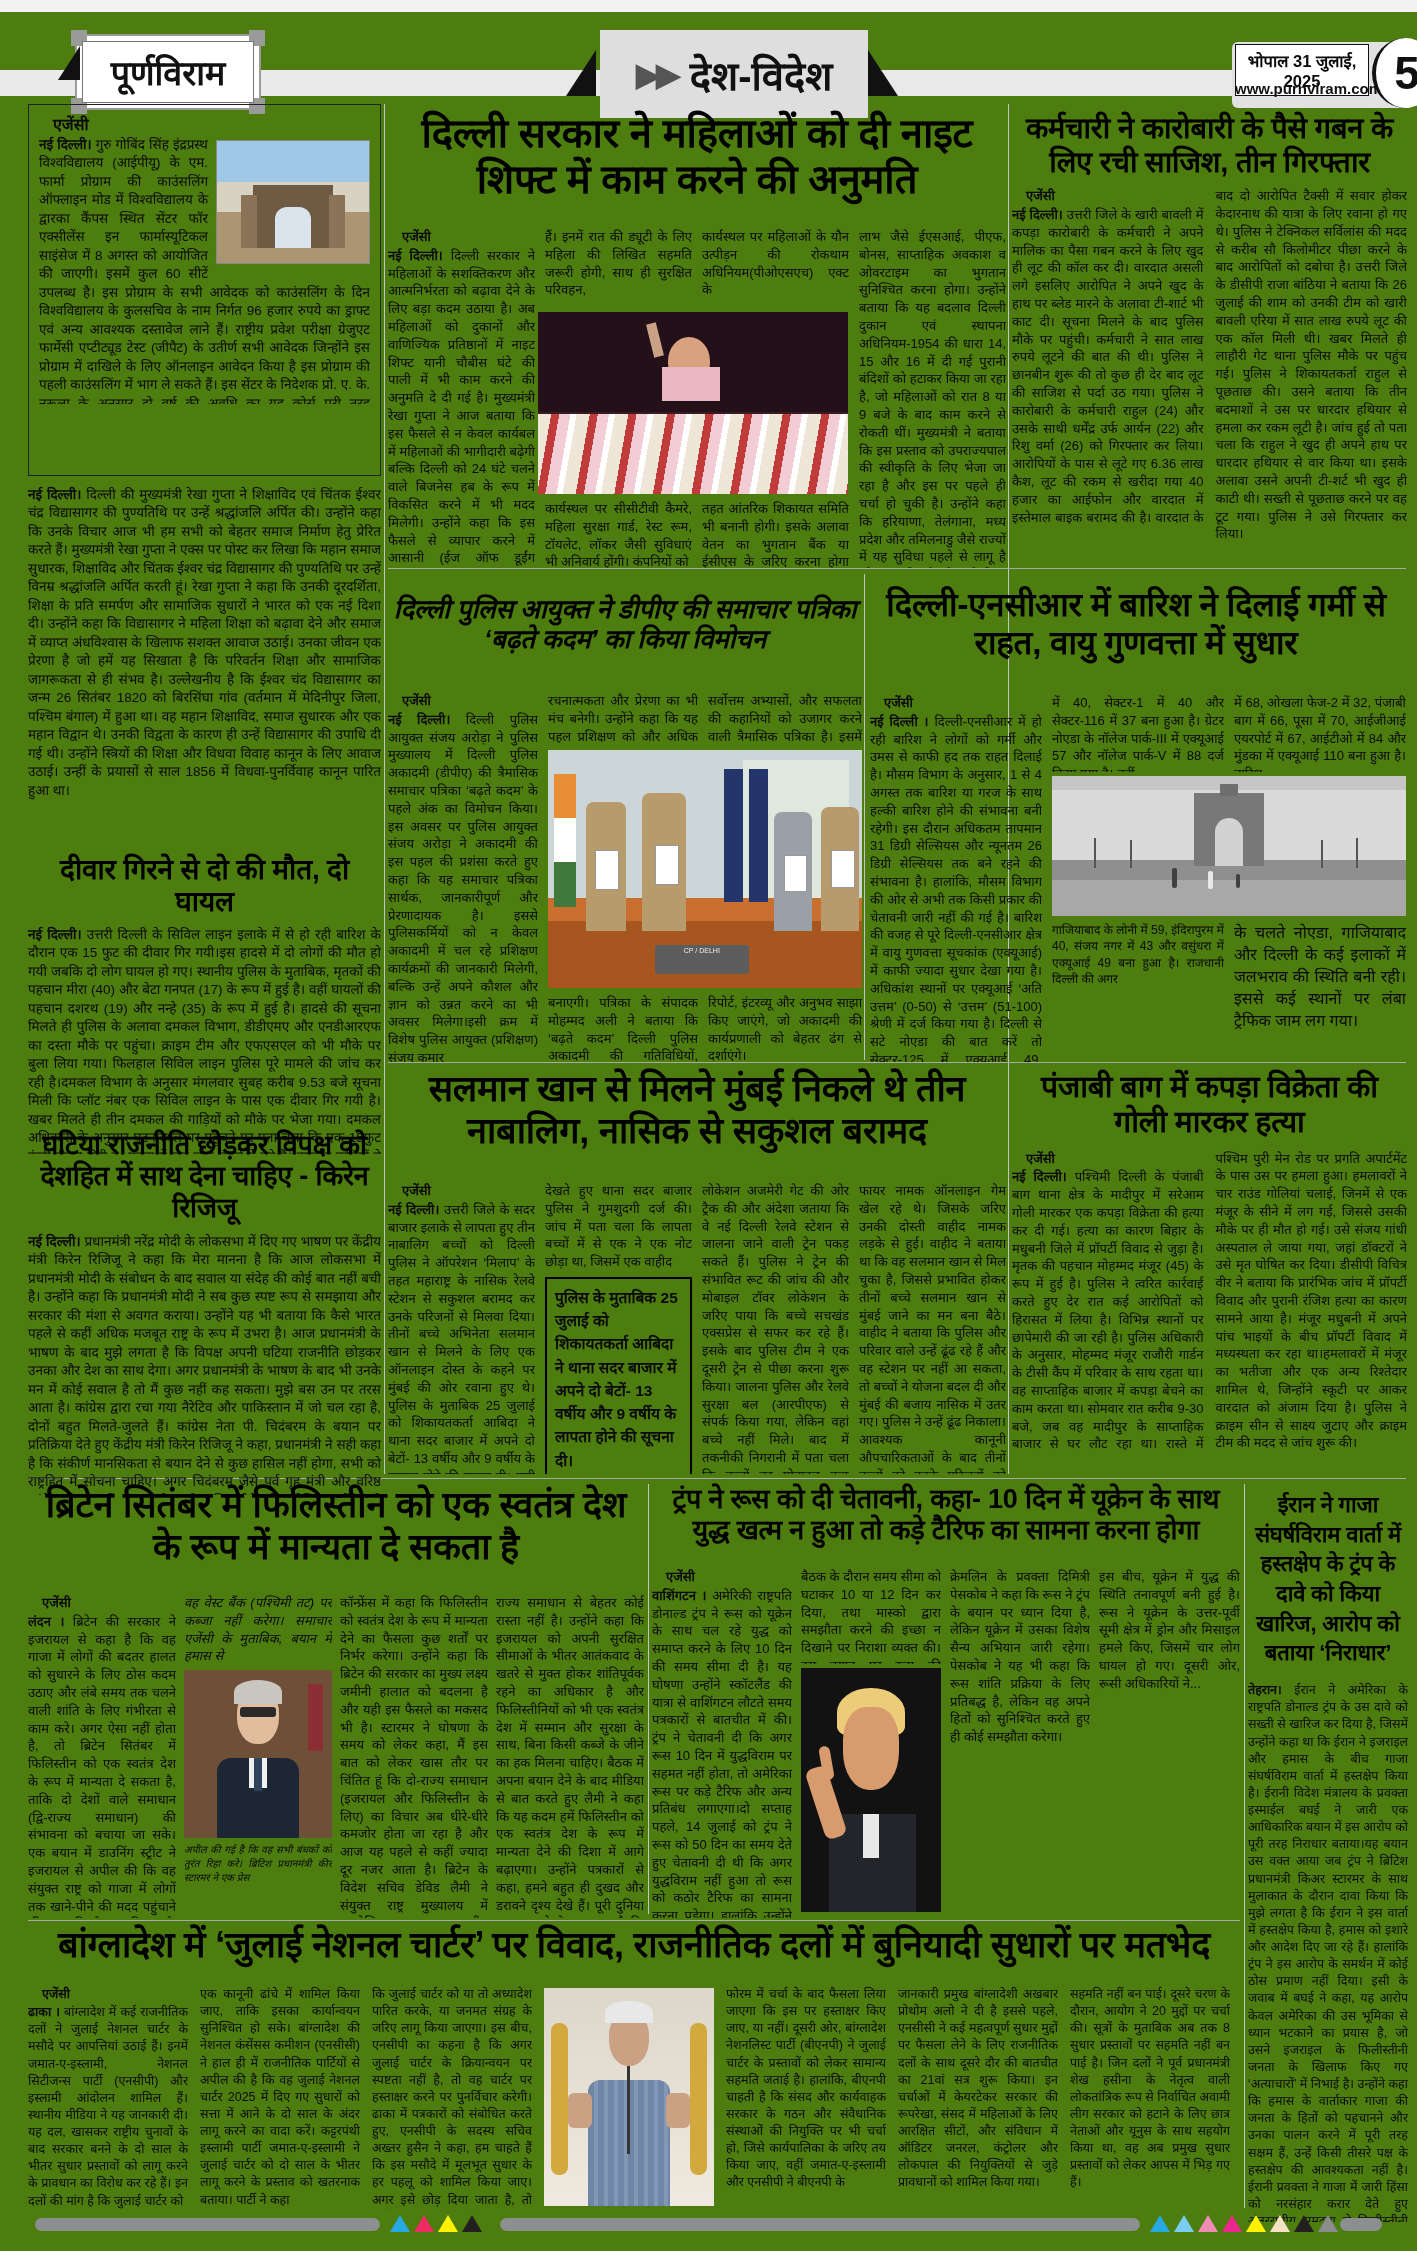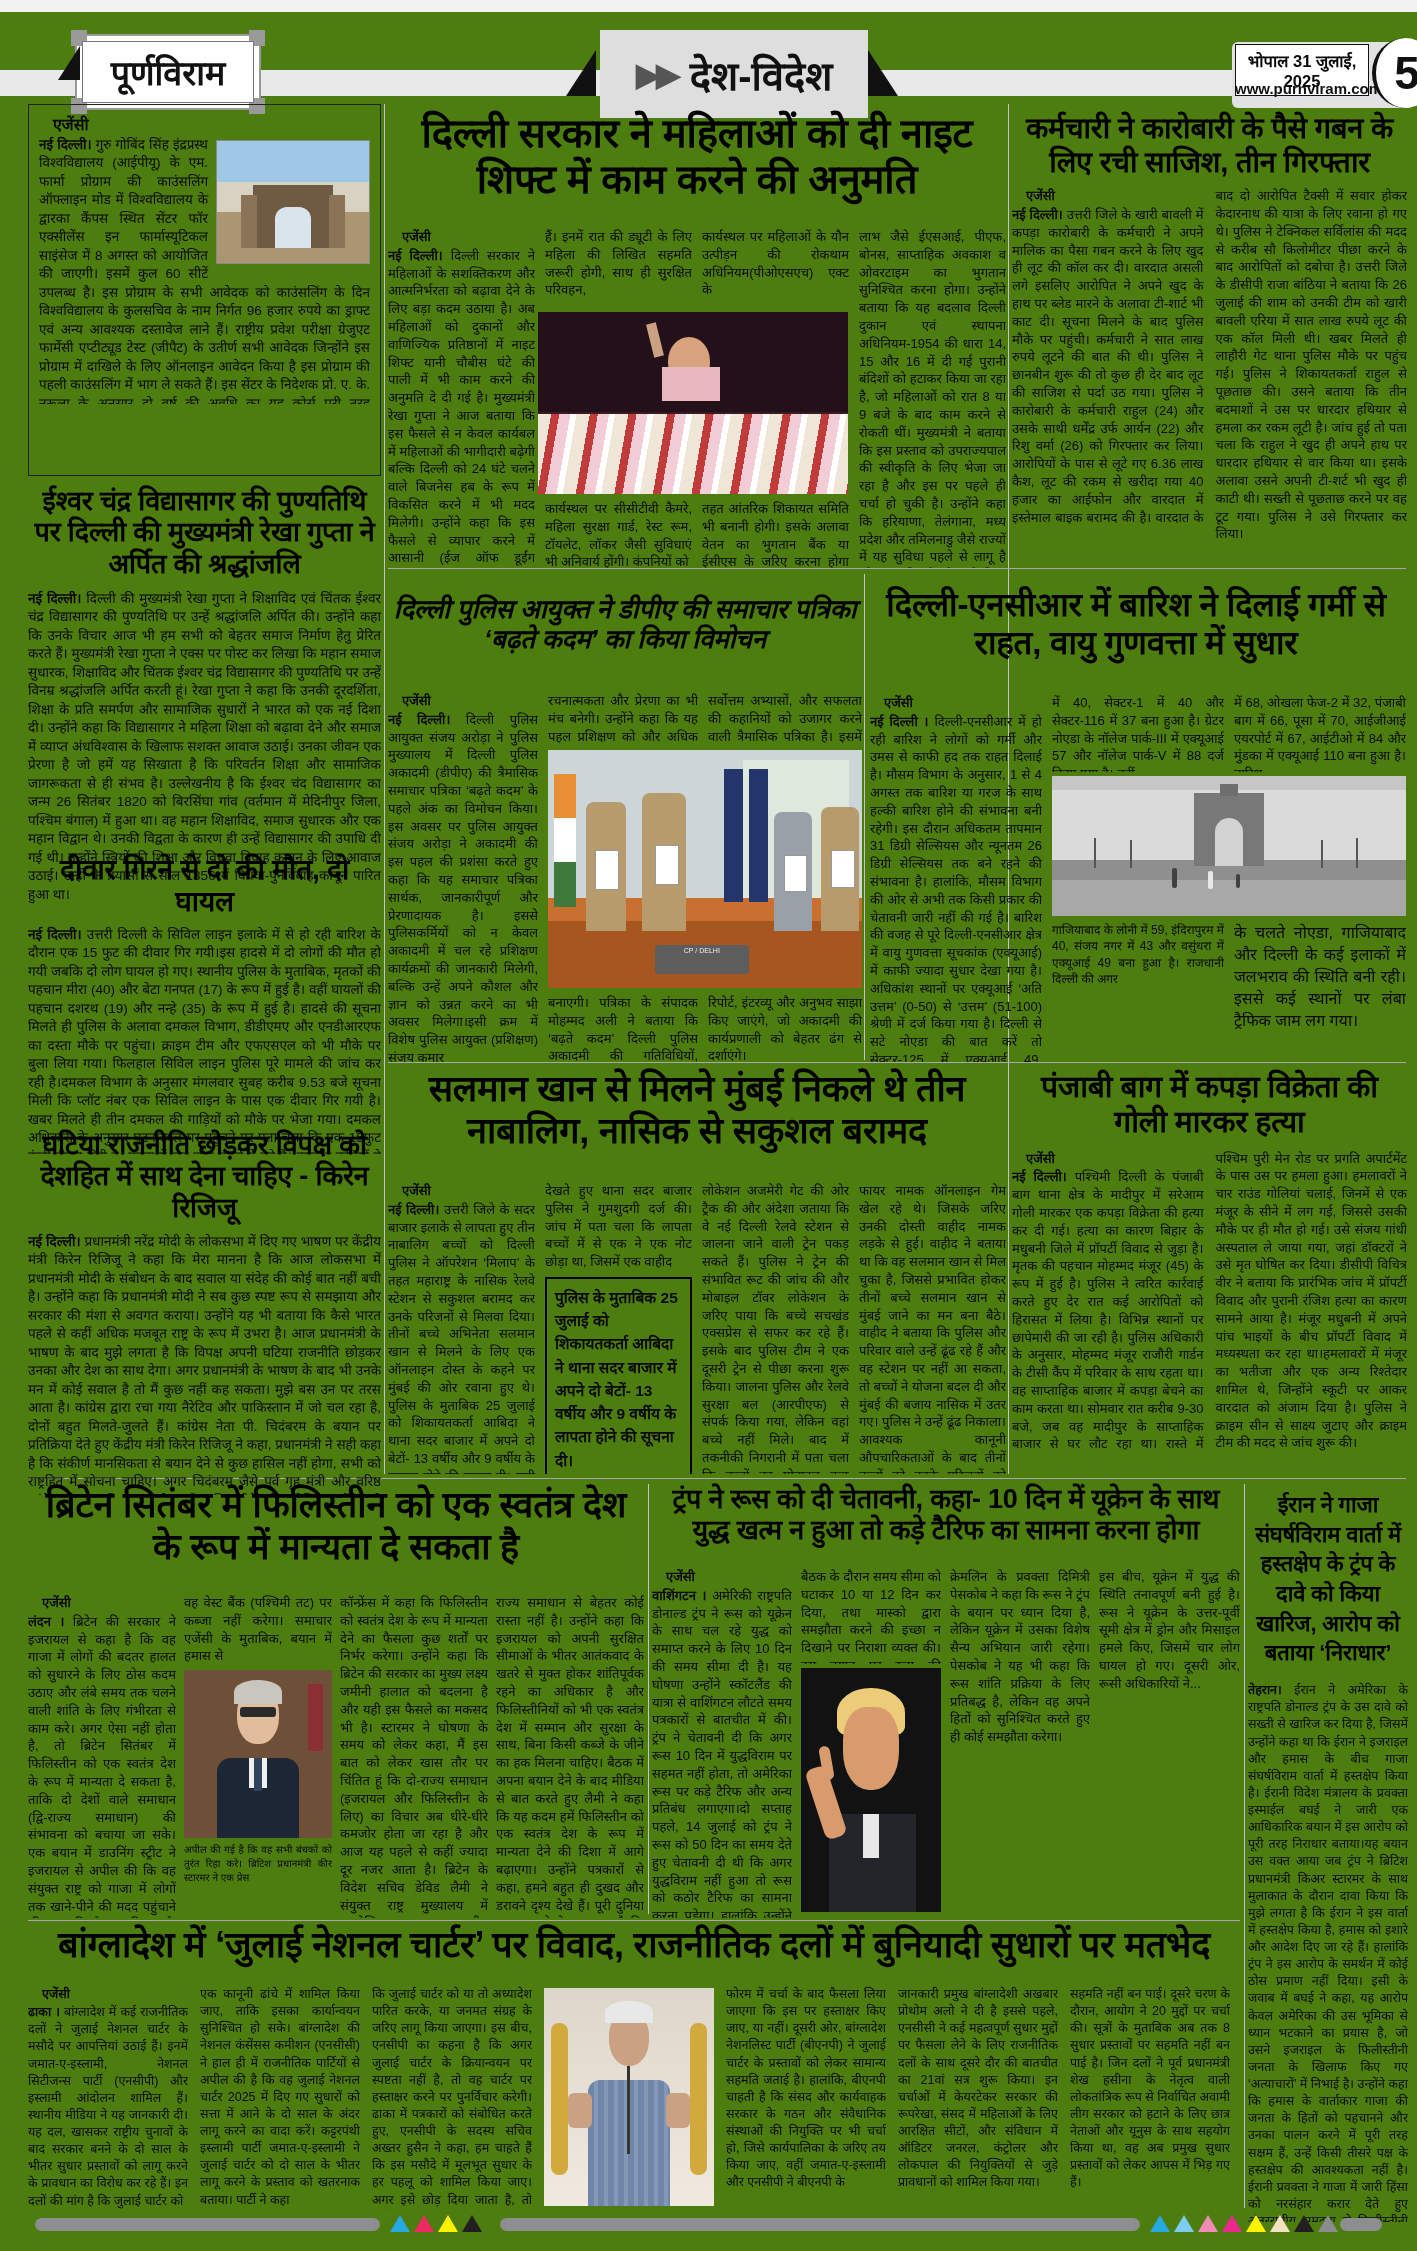--- a/index.html
+++ b/index.html
@@ -98,21 +98,20 @@
         <div style="left:38%;bottom:12%;width:24%;height:34%;background:#d9e4ec;border-radius:12px 12px 0 0;"></div>
         <div style="left:16%;bottom:12%;width:10%;height:44%;background:#8a7356;"></div>
         <div style="left:74%;bottom:12%;width:10%;height:44%;background:#8a7356;"></div>
       </div>
       <p><b class="dl">नई दिल्ली।</b>
          <span>गुरु गोबिंद सिंह इंद्रप्रस्थ विश्वविद्यालय (आईपीयू) के एम. फार्मा प्रोग्राम की काउंसलिंग ऑफ्लाइन मोड में विश्वविद्यालय के द्वारका कैंपस स्थित सेंटर फॉर एक्सीलेंस इन फार्मास्यूटिकल साइंसेज में 8 अगस्त को आयोजित की जाएगी। इसमें कुल 60 सीटें उपलब्ध है। इस प्रोग्राम के सभी आवेदक को काउंसलिंग के दिन विश्वविद्यालय के कुलसचिव के नाम निर्गत 96 हजार रुपये का ड्राफ्ट एवं अन्य आवश्यक दस्तावेज लाने हैं। राष्ट्रीय प्रवेश परीक्षा ग्रेजुएट फार्मेसी एप्टीट्यूड टेस्ट (जीपैट) के उतीर्ण सभी आवेदक जिन्होंने इस प्रोग्राम में दाखिले के लिए ऑनलाइन आवेदन किया है इस प्रोग्राम की पहली काउंसलिंग में भाग ले सकते हैं। इस सेंटर के निदेशक प्रो. ए. के. नरूला के अनुसार दो वर्ष की अवधि का यह कोर्स पूरी तरह रोजगारोन्मुखी है। कोर्स की समाप्ति के बाद सरकारी एवं निजी क्षेत्र में नौकरी के बहुत सारे अवसर हैं। उन्होंने बताया कि इस संदर्भ में विस्तृत जानकारी विश्वविद्यालय की दोनों वेबसाइट पर उपलब्ध है ।</span></p>
     </div>
   </section>
 
   <section class="abs" style="left:28px;top:474px;width:353px;height:440px;">
-    <h2 class="hl" style="font-size:27px;margin:0 0 10px;">ईश्वर चंद्र विद्यासागर की पुण्यतिथि पर दिल्ली की मुख्यमंत्री रेखा गुप्ता ने अर्पित की श्रद्धांजलि</h2>
     <div class="body" style="height:318px;">
       <p><b class="dl">नई दिल्ली।</b>
          <span>दिल्ली की मुख्यमंत्री रेखा गुप्ता ने शिक्षाविद एवं चिंतक ईश्वर चंद्र विद्यासागर की पुण्यतिथि पर उन्हें श्रद्धांजलि अर्पित की। उन्होंने कहा कि उनके विचार आज भी हम सभी को बेहतर समाज निर्माण हेतु प्रेरित करते हैं। मुख्यमंत्री रेखा गुप्ता ने एक्स पर पोस्ट कर लिखा कि महान समाज सुधारक, शिक्षाविद और चिंतक ईश्वर चंद्र विद्यासागर की पुण्यतिथि पर उन्हें विनम्र श्रद्धांजलि अर्पित करती हूं। रेखा गुप्ता ने कहा कि उनकी दूरदर्शिता, शिक्षा के प्रति समर्पण और सामाजिक सुधारों ने भारत को एक नई दिशा दी। उन्होंने कहा कि विद्यासागर ने महिला शिक्षा को बढ़ावा देने और समाज में व्याप्त अंधविश्वास के खिलाफ सशक्त आवाज उठाई। उनका जीवन एक प्रेरणा है जो हमें यह सिखाता है कि परिवर्तन शिक्षा और सामाजिक जागरूकता से ही संभव है। उल्लेखनीय है कि ईश्वर चंद विद्यासागर का जन्म 26 सितंबर 1820 को बिरसिंघा गांव (वर्तमान में मेदिनीपुर जिला, पश्चिम बंगाल) में हुआ था। वह महान शिक्षाविद, समाज सुधारक और एक महान विद्वान थे। उनकी विद्वता के कारण ही उन्हें विद्यासागर की उपाधि दी गई थी। उन्होंने स्त्रियों की शिक्षा और विधवा विवाह कानून के लिए आवाज उठाई। उन्हीं के प्रयासों से साल 1856 में विधवा-पुनर्विवाह कानून पारित हुआ था।</span></p>
     </div>
   </section>
 
   <section class="abs" style="left:28px;top:842px;width:353px;height:276px;">
     <h2 class="hl" style="font-size:28px;margin:0 0 7px;">दीवार गिरने से दो की मौत, दो घायल</h2>
     <div class="body" style="height:228px;">
       <p><b class="dl">नई दिल्ली।</b>
@@ -247,21 +246,21 @@
   </section>
 
   <section class="abs" style="left:28px;top:1470px;width:616px;height:436px;">
     <h2 class="hl" style="font-size:36px;margin:2px 0 0;">ब्रिटेन सितंबर में फिलिस्तीन को एक स्वतंत्र देश के रूप में मान्यता दे सकता है</h2>
     <div class="abs" style="left:0;top:112px;width:616px;height:324px;">
       <div class="abs body" style="left:0;top:0;width:148px;height:324px;font-size:13px;">
         <div class="agency">एजेंसी</div>
         <p><b class="dl">लंदन ।</b>
            <span>ब्रिटेन की सरकार ने इजरायल से कहा है कि वह गाजा में लोगों की बदतर हालत को सुधारने के लिए ठोस कदम उठाए और लंबे समय तक चलने वाली शांति के लिए गंभीरता से काम करे। अगर ऐसा नहीं होता है, तो ब्रिटेन सितंबर में फिलिस्तीन को एक स्वतंत्र देश के रूप में मान्यता दे सकता है, ताकि दो देशों वाले समाधान (द्वि-राज्य समाधान) की संभावना को बचाया जा सके। एक बयान में डाउनिंग स्ट्रीट ने इजरायल से अपील की कि वह संयुक्त राष्ट्र को गाजा में लोगों तक खाने-पीने की मदद पहुंचाने की अनुमति दे, युद्धविराम के लिए सहमत हो, और यह साफ करे कि</span></p>
       </div>
-      <div class="abs" style="left:156px;top:0;width:148px;height:324px;overflow:hidden;">
+      <div class="abs" style="left:156px;top:0;width:148px;height:324px;overflow:hidden;font-style:italic;">
         <div class="body" style="font-size:13px;">वह वेस्ट बैंक (पश्चिमी तट) पर कब्जा नहीं करेगा। समाचार एजेंसी के मुताबिक, बयान में हमास से</div>
         <div class="ph" style="position:relative;width:148px;height:168px;margin:5px 0;">
           <div style="inset:0;background:#6e4f38;"></div>
           <div style="right:6%;top:8%;width:10%;height:40%;background:#8a2f33;"></div>
           <div style="left:22%;bottom:0;width:56%;height:48%;background:#1c2635;border-radius:14px 14px 0 0;"></div>
           <div style="left:44%;bottom:30%;width:12%;height:18%;background:#f0f0f0;"></div>
           <div style="left:47%;bottom:28%;width:6%;height:20%;background:#31435c;"></div>
           <div style="left:36%;top:10%;width:28%;height:34%;background:#e2bd9d;border-radius:46%;"></div>
           <div style="left:34%;top:6%;width:32%;height:14%;background:#c9c6c0;border-radius:50% 50% 0 0;"></div>
           <div style="left:38%;top:22%;width:24%;height:6%;background:#2a2a2a;border-radius:3px;"></div>

